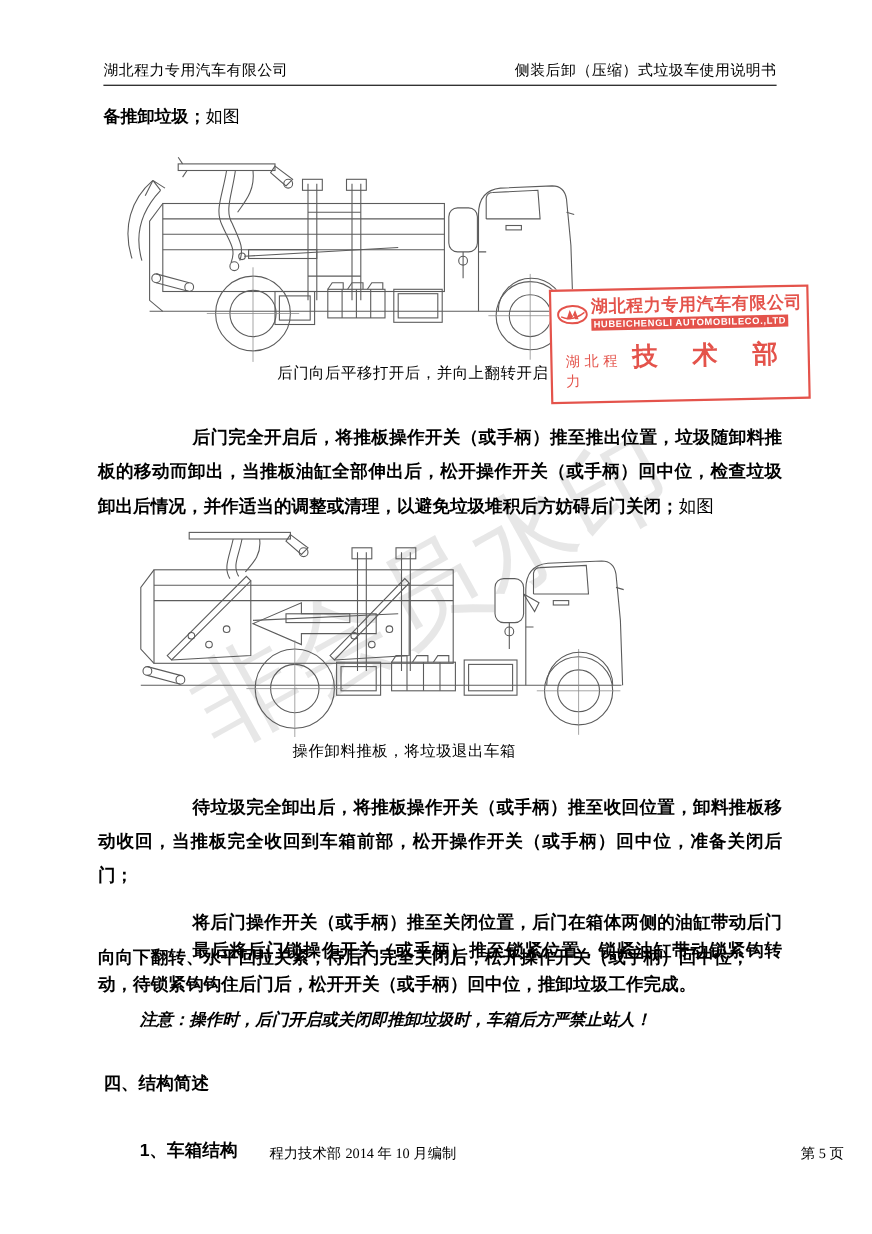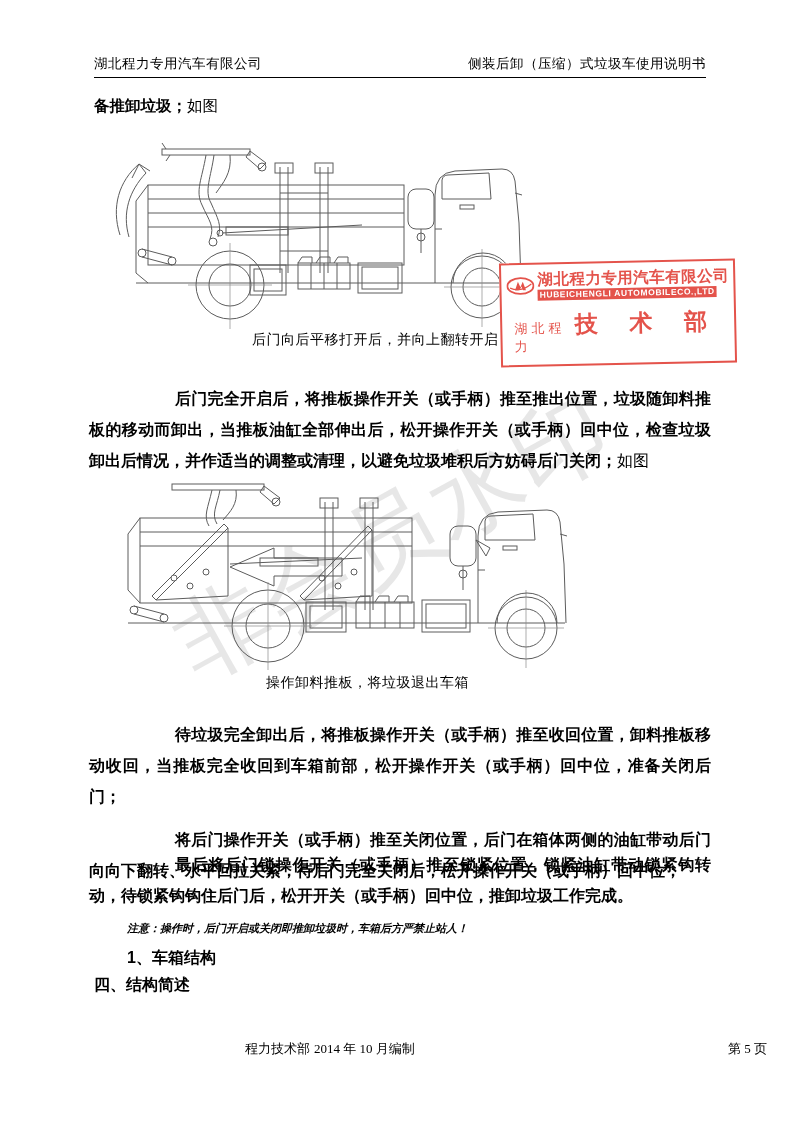--- a/index.html
+++ b/index.html
@@ -64,29 +64,29 @@
   .para{
     position:absolute; left:89px; width:622px; z-index:2;
     font-family:"Liberation Sans", sans-serif; font-weight:bold;
     font-size:16px; line-height:31px; text-align:justify;
   }
   .indent{text-indent:86px;}
   .para .tail{font-weight:normal; font-family:"Liberation Serif", serif;}
   .note{
     position:absolute; left:89px; width:622px; z-index:2;
     font-family:"Liberation Sans", sans-serif; font-weight:bold; font-style:italic;
-    font-size:11px; line-height:30px; text-indent:38px;
+    font-size:15px; line-height:30px; text-indent:38px;
   }
   
   .h1,.h2{
     position:absolute; z-index:2; font-family:"Liberation Sans", sans-serif;
     font-weight:bold; font-size:16px;
   }
   .h1{left:94px; top:975px;}
-  .h2{left:127px; top:948px;}
+  .h2{left:127px; top:1036px;}
   
   .footer-center{
     position:absolute; left:245px; top:1040px; z-index:2;
     font-size:13px; display:flex; gap:4px;
   }
   .footer-page{position:absolute; left:692px; top:1040px; font-size:13px; z-index:2;margin-left:36px;}
   
   .dwg{stroke:#5c5c5c; stroke-width:1; fill:none;}
   .dwg-thin{stroke:#8a8a8a; stroke-width:0.7; fill:none;}
 </style>

